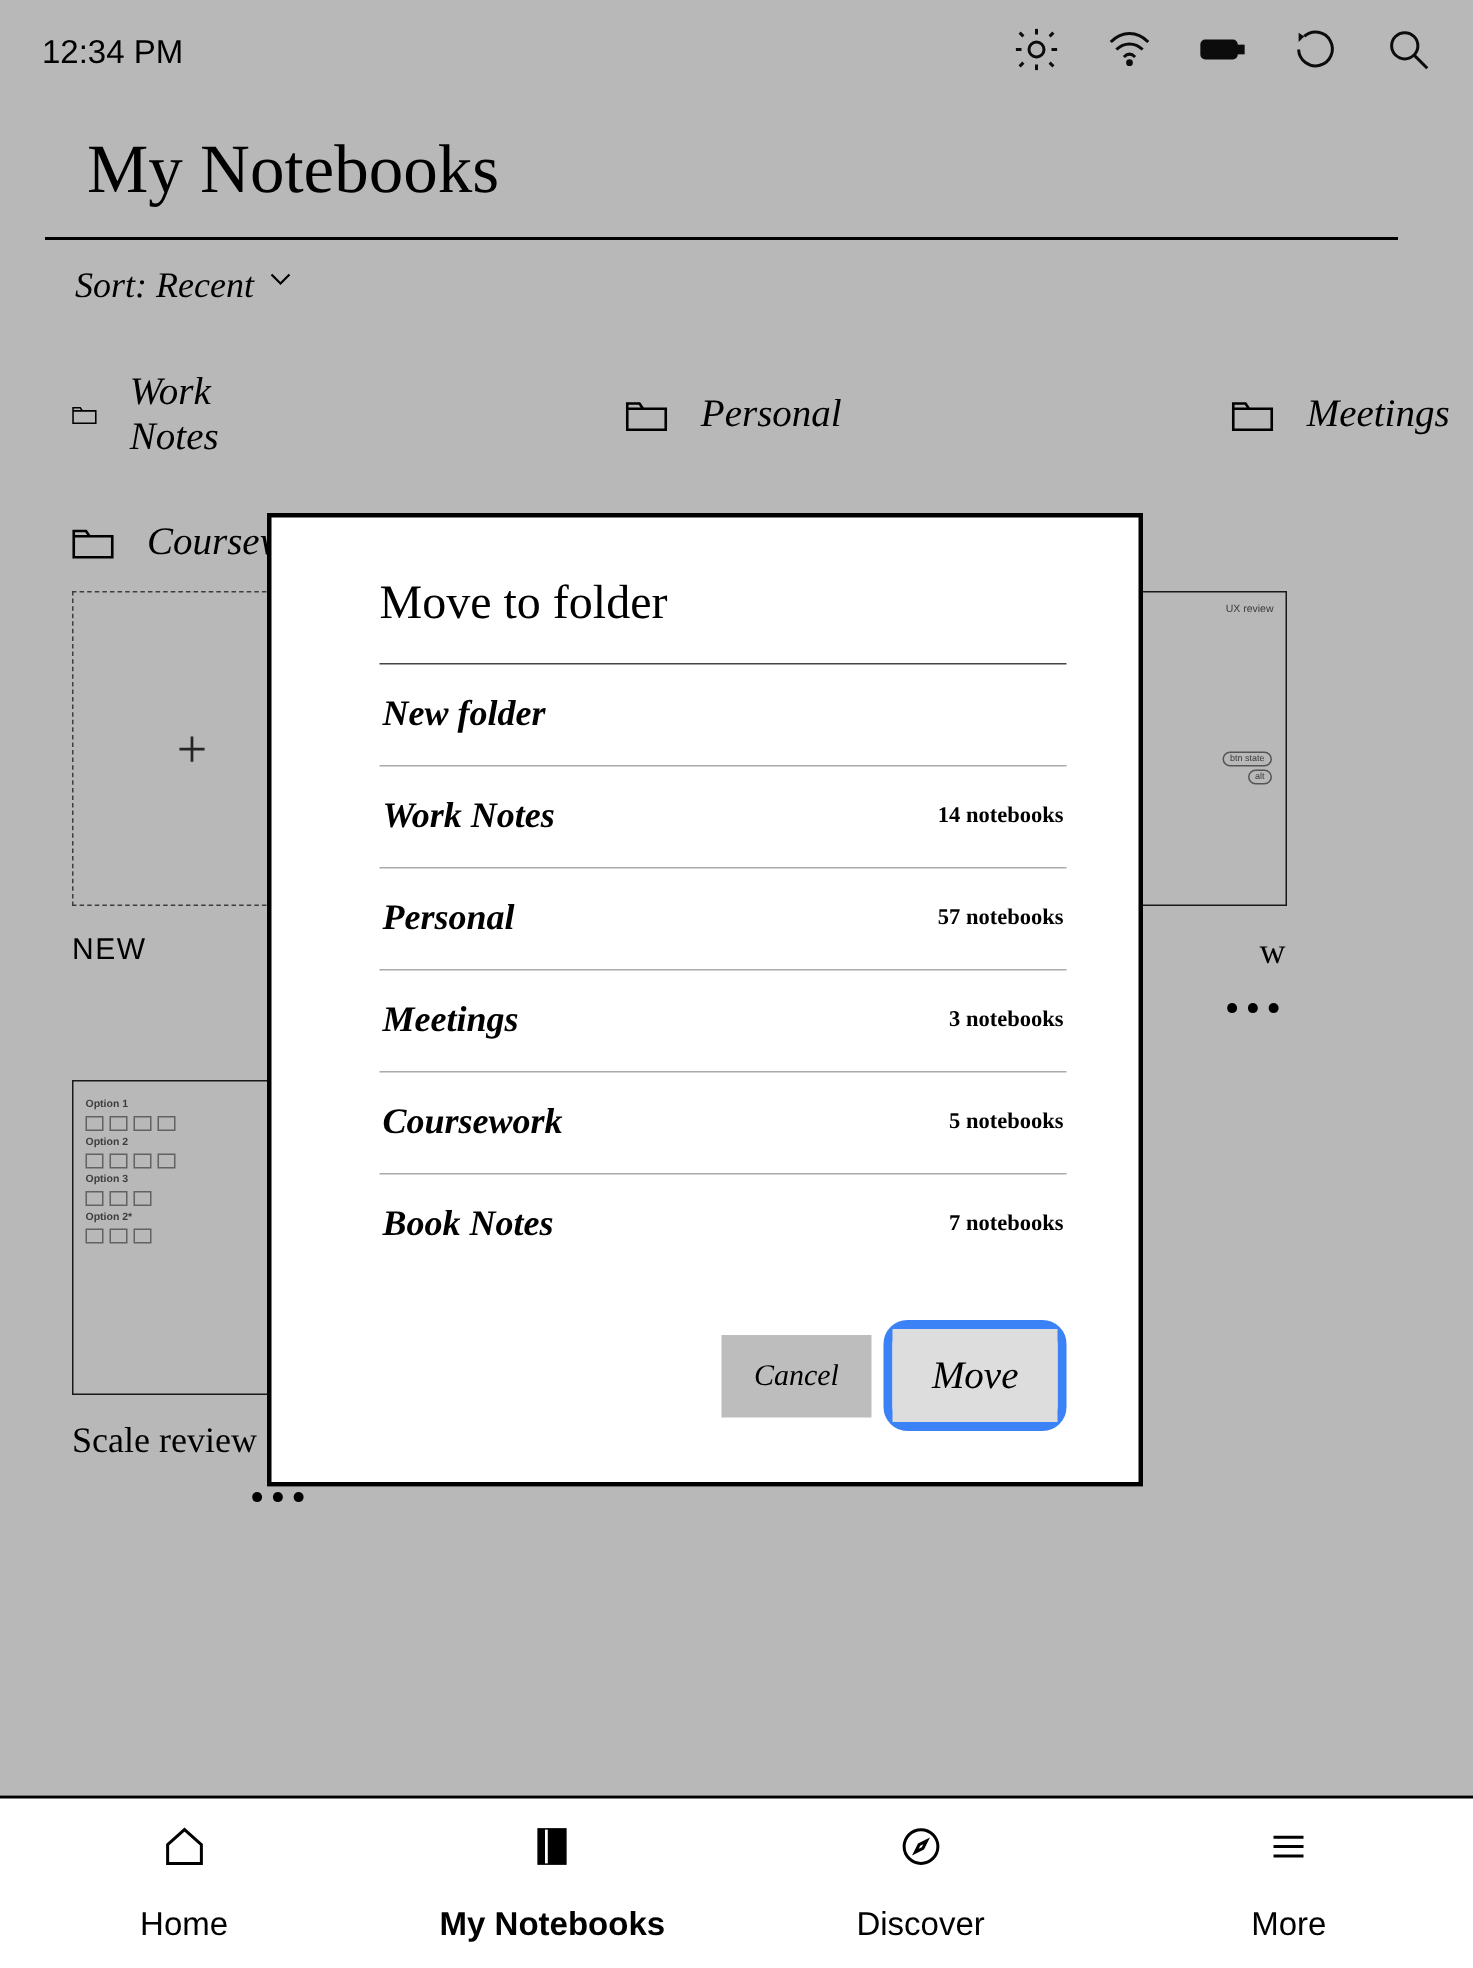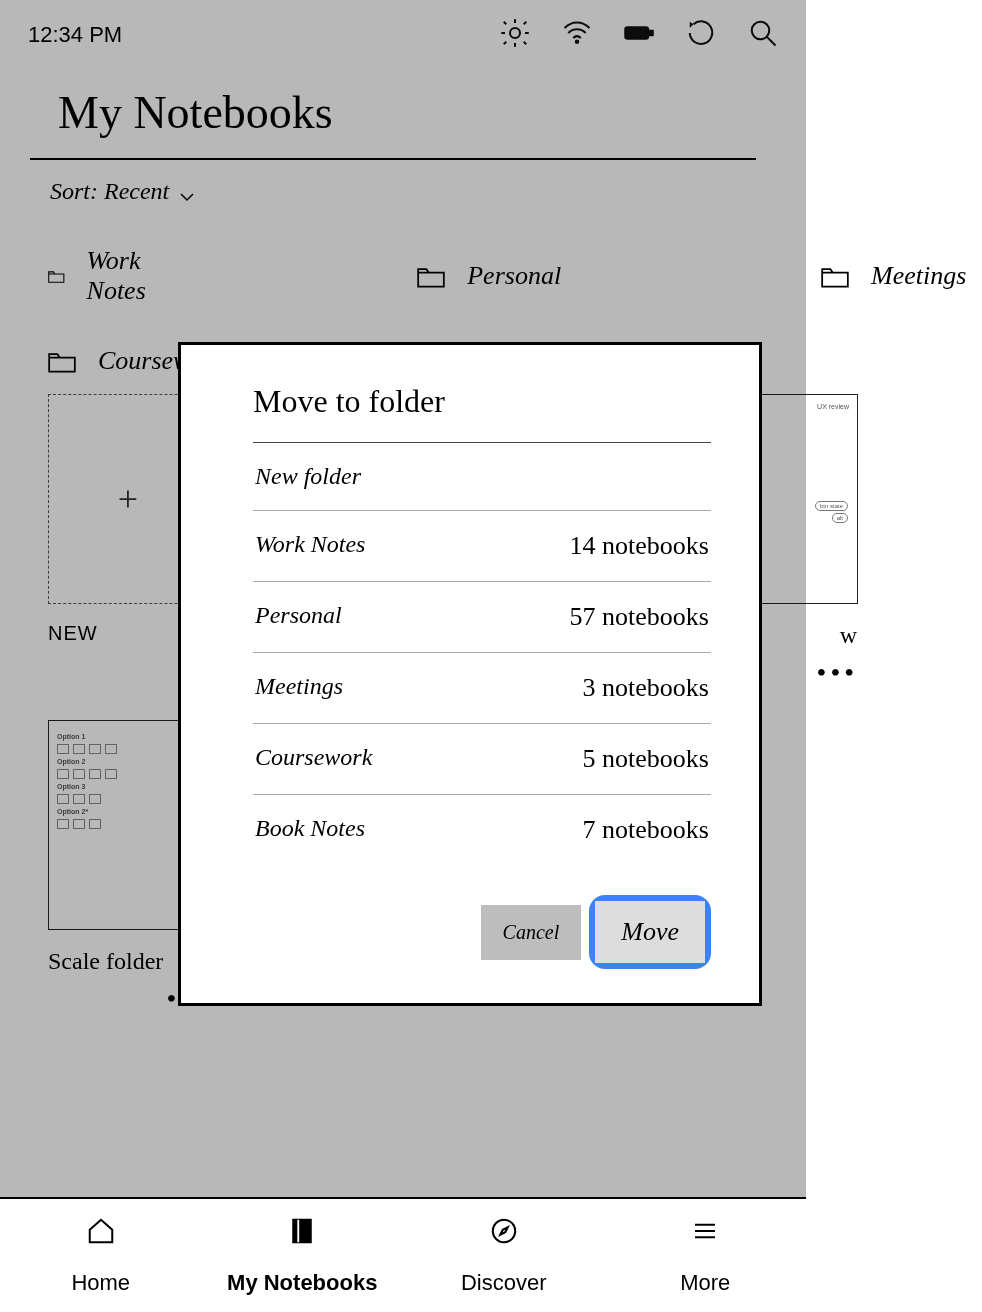--- a/index.html
+++ b/index.html
@@ -1,28 +1,28 @@
 <!DOCTYPE html>
 <html><head>
 <meta charset="utf-8">
 <style>
   * { box-sizing: border-box; margin: 0; padding: 0; }
   html, body { width: 982px; height: 1312px; font-family: Georgia, 'Times New Roman', serif; background: #fff; overflow: hidden; }
-  .screen { position: relative; width: 806px; height: 1312px; }
+  .screen { position: relative; width: 982px; height: 1312px; }
   .dim { position: absolute; inset: 0; background: rgba(0,0,0,0.28); z-index: 10; }
   
   .statusbar { position: absolute; top: 0; left: 0; right: 0; height: 70px; display: flex; align-items: center; justify-content: space-between; padding: 0 28px; }
   .status-left { font-family: Arial, sans-serif; font-size: 22px; color:#000; }
   .status-right { display: flex; gap: 32px; align-items: center; }
   .status-right svg { width: 30px; height: 30px; stroke:#111; fill:none; stroke-width:1.6; }
   
   .page-title { position:absolute; top:86px; left:58px; font-size:46px; font-weight:400; color:#000; }
   .title-rule { position:absolute; top:158px; left:30px; right:50px; border-top:2px solid #000; }
   
-  .sort-row { position:absolute; top:178px; left:50px; font-size:24px; font-style:italic; display:flex; align-items:flex-end; gap:10px; }
+  .sort-row { position:absolute; top:178px; left:50px; font-size:24px; font-style:italic; display:flex; align-items:flex-start; gap:10px; }
   .sort-row svg { width:16px; height:16px; }
   
   .folders { position:absolute; top:246px; left:48px; right:48px; }
   .folder-row { display:flex; gap:260px; margin-bottom:40px; }
   .folder-item { display:flex; align-items:center; gap:22px; font-size:26px; font-style:italic; }
   .folder-item svg { width:28px; height:24px; stroke:#000; fill:none; stroke-width:1.5; }
   
   .thumbs { position:absolute; top:394px; left:48px; display:flex; gap:76px; }
   .thumb { width:160px; }
   .thumb-box { width:160px; height:210px; border:1px solid #222; background:#fff; position:relative; }
@@ -44,23 +44,23 @@
   .navbar { position:absolute; left:0; right:0; bottom:0; height:115px; border-top:2px solid #000; display:flex; background:#fff; z-index:25; }
   .nav-item { flex:1; display:flex; flex-direction:column; align-items:center; justify-content:center; gap:24px; font-family: Arial, sans-serif; font-size:22px; }
   .nav-item.active { font-weight:700; }
   .nav-item svg { width:32px; height:30px; stroke:#000; fill:none; stroke-width:1.6; }
   .nav-item.active svg { fill:#000; }
 
   
   .modal { position:absolute; z-index:20; top:342px; left:178px; width:584px; background:#fff; border:3px solid #000; padding:38px 48px 34px 72px; }
   .modal-title { font-size:32px; margin-bottom:22px; }
   .modal-rule { border:none; border-top:1px solid #444; }
-  .modal-row { display:flex; justify-content:space-between; align-items:flex-start; font-size:24px; padding:20px 2px; border-bottom:1px solid #aaa; }
+  .modal-row { display:flex; justify-content:space-between; align-items:center; font-size:24px; padding:20px 2px; border-bottom:1px solid #aaa;font-weight:bold; }
   .modal-row .name { font-style:italic; }
-  .modal-row .count { font-size:26px; }
+  .modal-row .count { font-size:15px; }
   .modal-row.last { border-bottom:none; }
   .modal-buttons { display:flex; justify-content:flex-end; gap:0; margin-top:30px; align-items:center;}
   .btn-cancel { font-style:italic; font-size:20px; background:#bdbdbd; padding:16px 22px; }
   .btn-move-wrap { border:6px solid #3b82f6; border-radius:16px; box-shadow: 0 0 0 2px #fff; background:#fff; margin-left:8px;}
   .btn-move { font-style:italic; font-size:26px; background:#ddd; padding:16px 26px; }
 </style>
 </head>
 <body>
 
 <div class="screen">
@@ -199,21 +199,21 @@
         </div>
       <div class="sketch-line">
           <b>Option 2*</b>
         </div>
       <div class="sketch-line">
           <span class="sketch-box"></span>
           <span class="sketch-box"></span>
           <span class="sketch-box"></span>
         </div>
     </div>
-    <div class="thumb-label2">Scale folder</div>
+    <div class="thumb-label2">Scale review</div>
     <div class="thumb-more">•••</div>
   </div>
 
   <div class="dim"></div>
 
   <div class="modal">
     <div class="modal-title">Move to folder</div>
     <hr class="modal-rule">
     <div class="modal-row">
       <span class="name">New folder</span>

